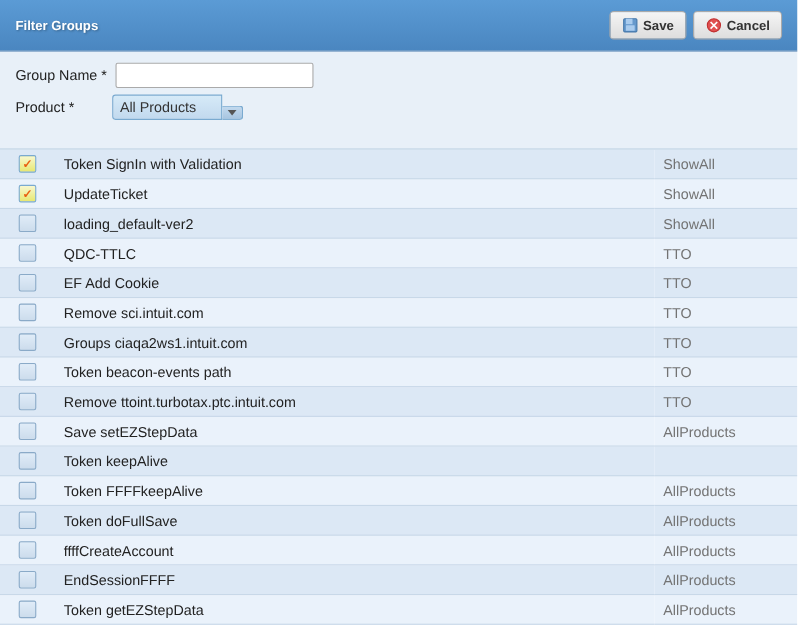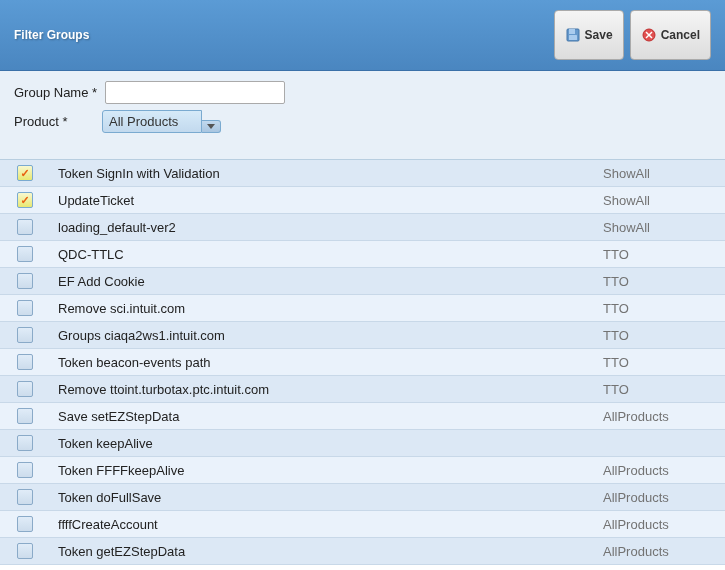--- a/index.html
+++ b/index.html
@@ -28,21 +28,21 @@
       text-shadow: 1px 1px 2px rgba(0,0,0,0.3);
     }
     .header-buttons {
       display: flex;
       gap: 6px;
     }
     .btn {
       display: flex;
       align-items: center;
       gap: 4px;
-      padding: 16px 10px;
+      padding: 4px 10px;
       border-radius: 4px;
       border: 1px solid #aaa;
       cursor: pointer;
       font-size: 12px;
       font-weight: bold;
       background: linear-gradient(to bottom, #f5f5f5, #ddd);
       color: #333;
     }
     .btn-icon {
       width: 16px;
@@ -341,18 +341,27 @@
           </td>
           <td>ffffCreateAccount</td>
           <td>AllProducts</td>
         </tr>
         <tr>
           <td>
             <div class="cb-cell">
               <div class="checkbox-unchecked"></div>
             </div>
           </td>
+          <td>EndSessionFFFF</td>
+          <td>AllProducts</td>
+        </tr>
+        <tr>
+          <td>
+            <div class="cb-cell">
+              <div class="checkbox-unchecked"></div>
+            </div>
+          </td>
           <td>Token getEZStepData</td>
           <td>AllProducts</td>
         </tr>
       </tbody>
   </table>
 </div>
 
 </body></html>

